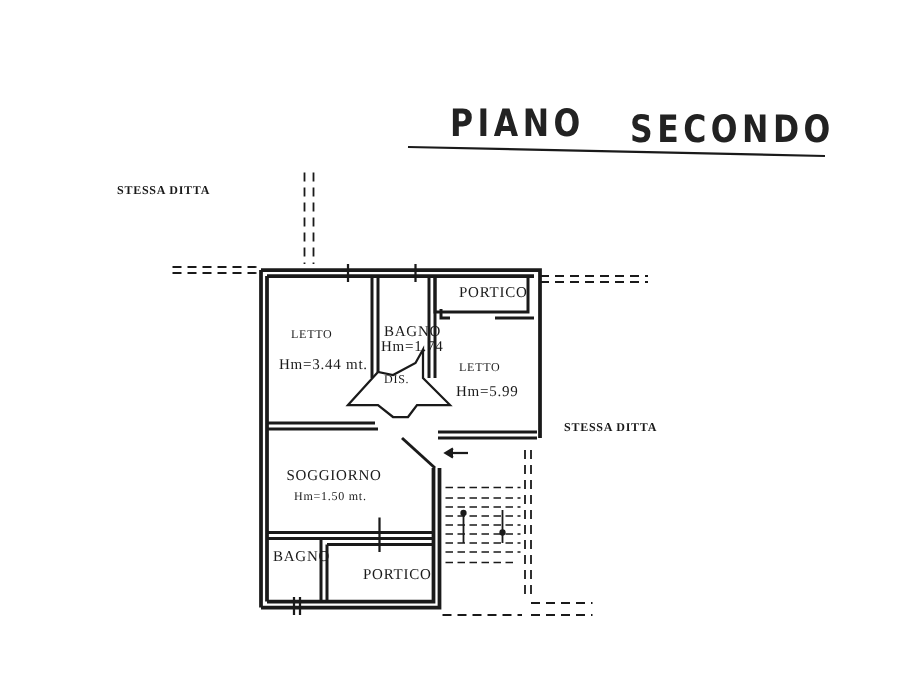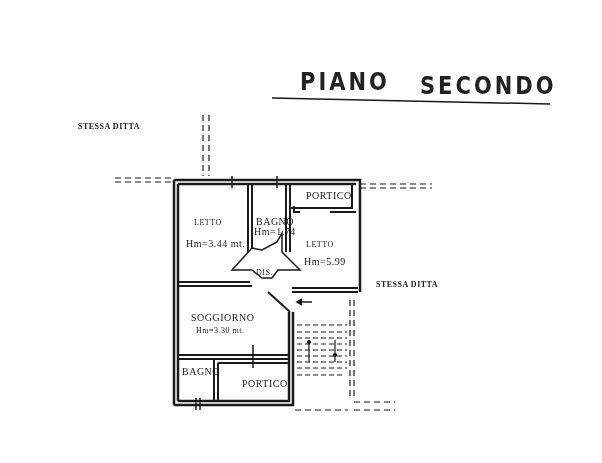--- a/index.html
+++ b/index.html
@@ -116,20 +116,20 @@
 <div class="lbl small" style="left:186px;top:238px;">Hm=3.44 mt.</div>
 
 <div class="lbl small" style="left:256px;top:216px;">BAGNO</div>
 <div class="lbl small" style="left:254px;top:226px;">Hm=1.74</div>
 
 <div class="lbl med" style="left:306px;top:240px;">LETTO</div>
 <div class="lbl small" style="left:304px;top:256px;">Hm=5.99</div>
 
 <div class="lbl small" style="left:306px;top:190px;">PORTICO</div>
 
-<div class="lbl med" style="left:256px;top:268px;">DIS.</div>
+<div class="lbl med" style="left:256px;top:248px;">DIS.</div>
 
 <div class="lbl small" style="left:191px;top:312px;">SOGGIORNO</div>
-<div class="lbl med" style="left:196px;top:326px;">Hm=3.30 mt.</div>
+<div class="lbl med" style="left:196px;top:326px;">Hm=1.50 mt.</div>
 
 <div class="lbl small" style="left:182px;top:366px;">BAGNO</div>
 
 <div class="lbl small" style="left:242px;top:378px;">PORTICO</div>
 
 </body></html>

